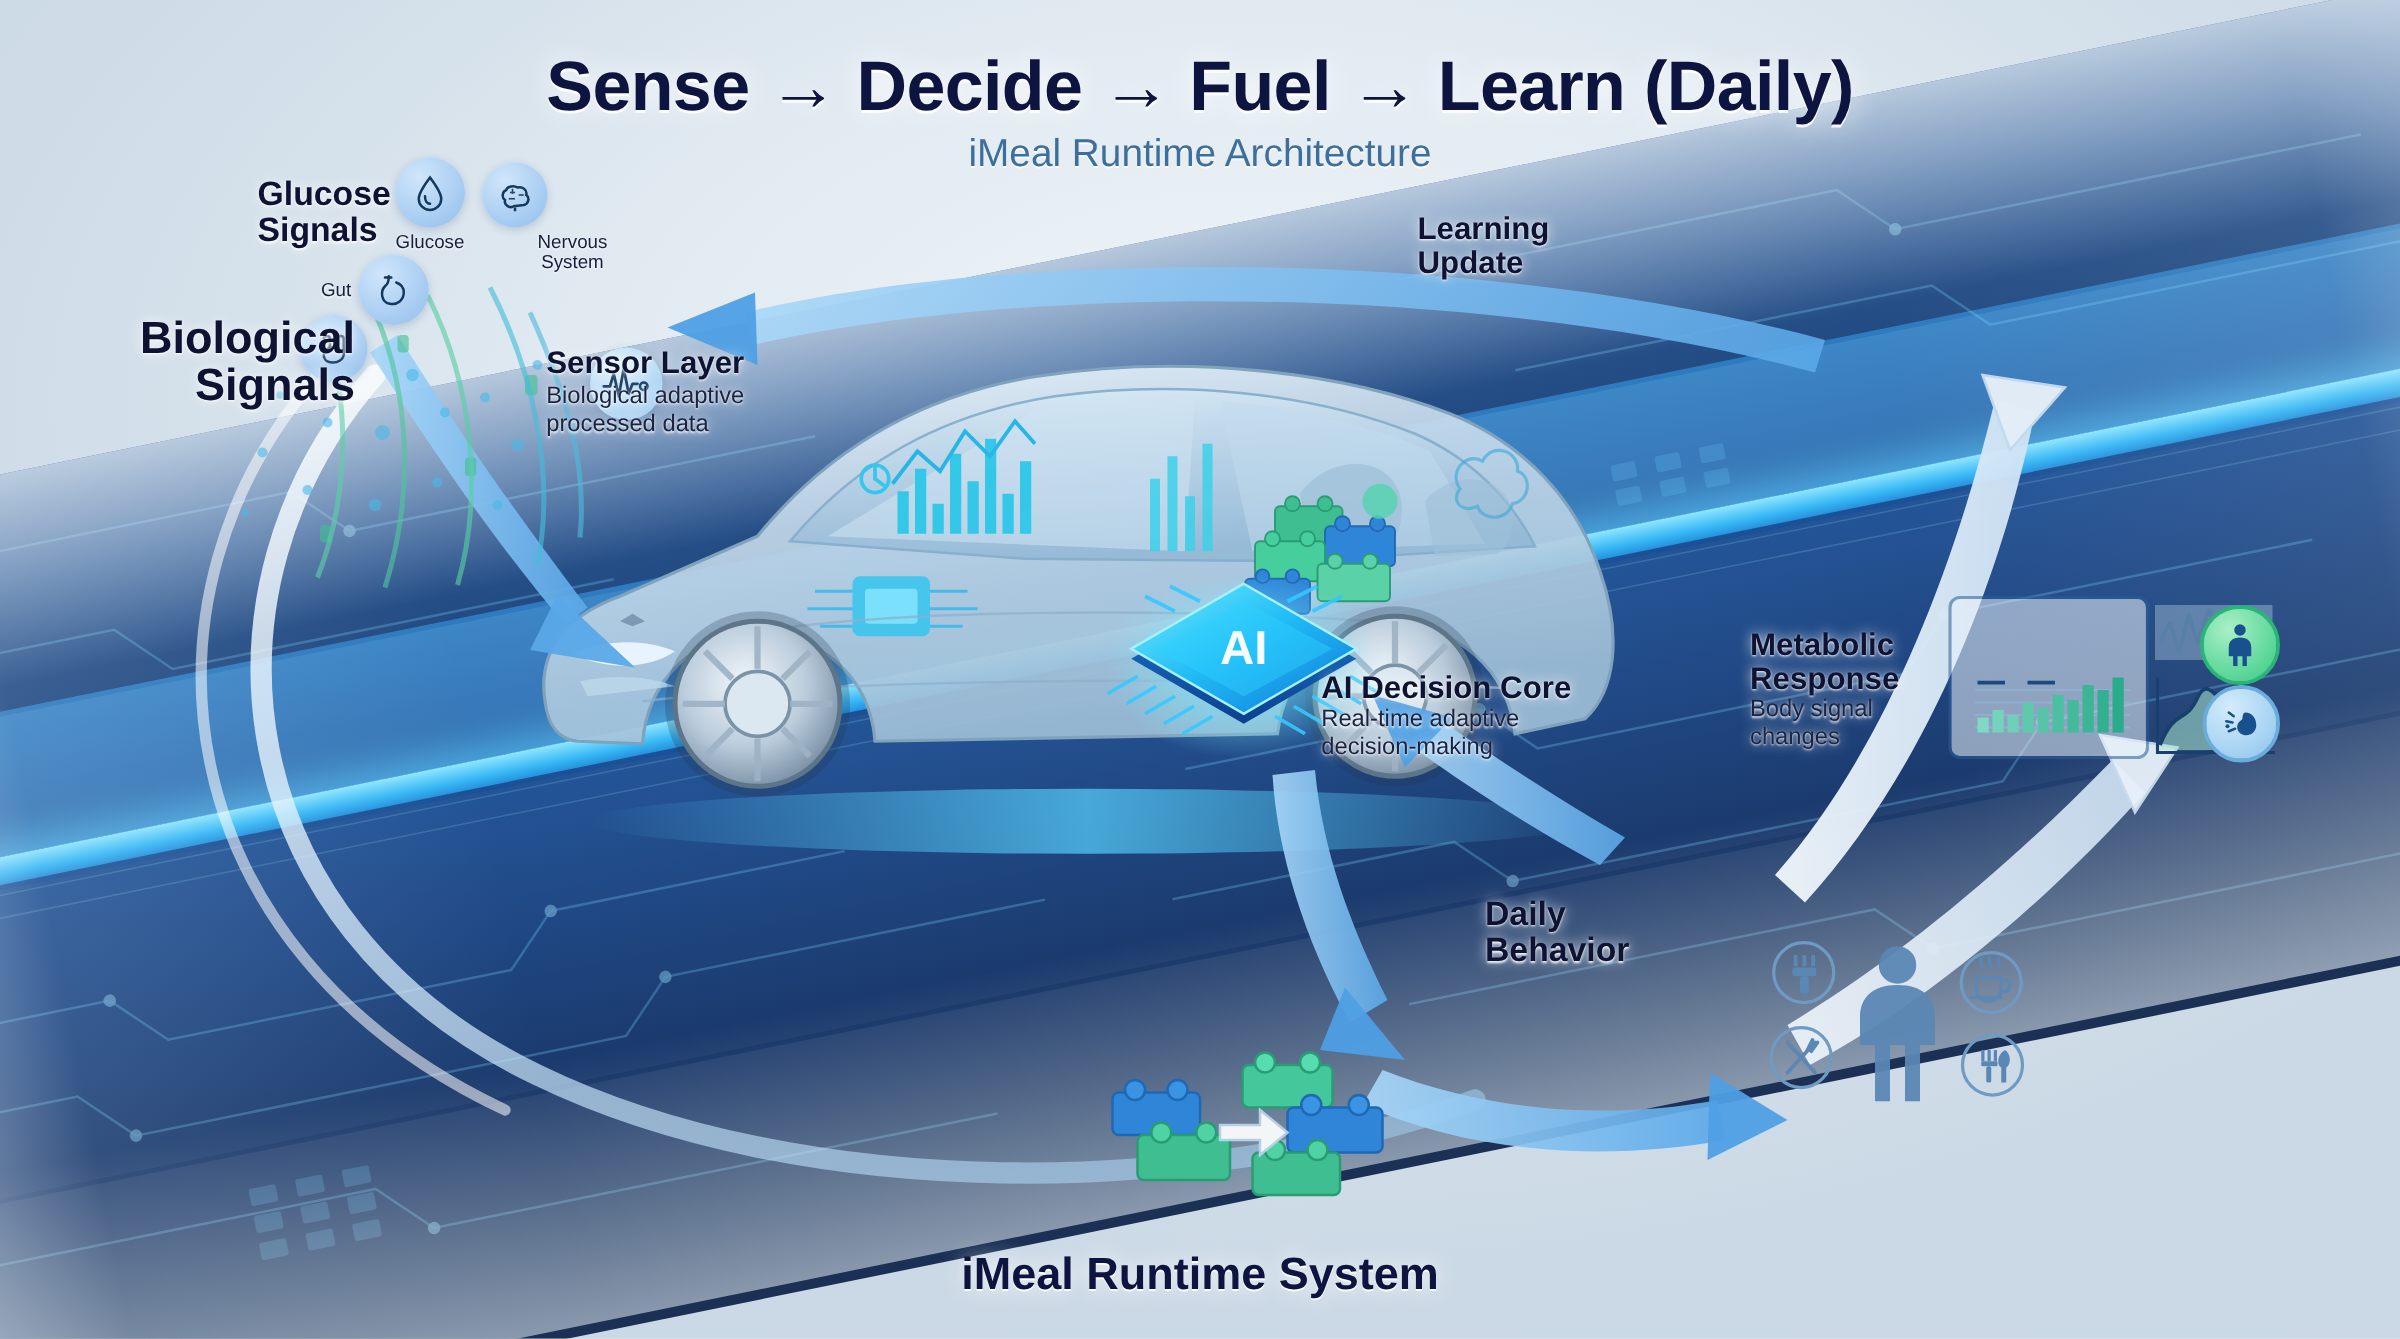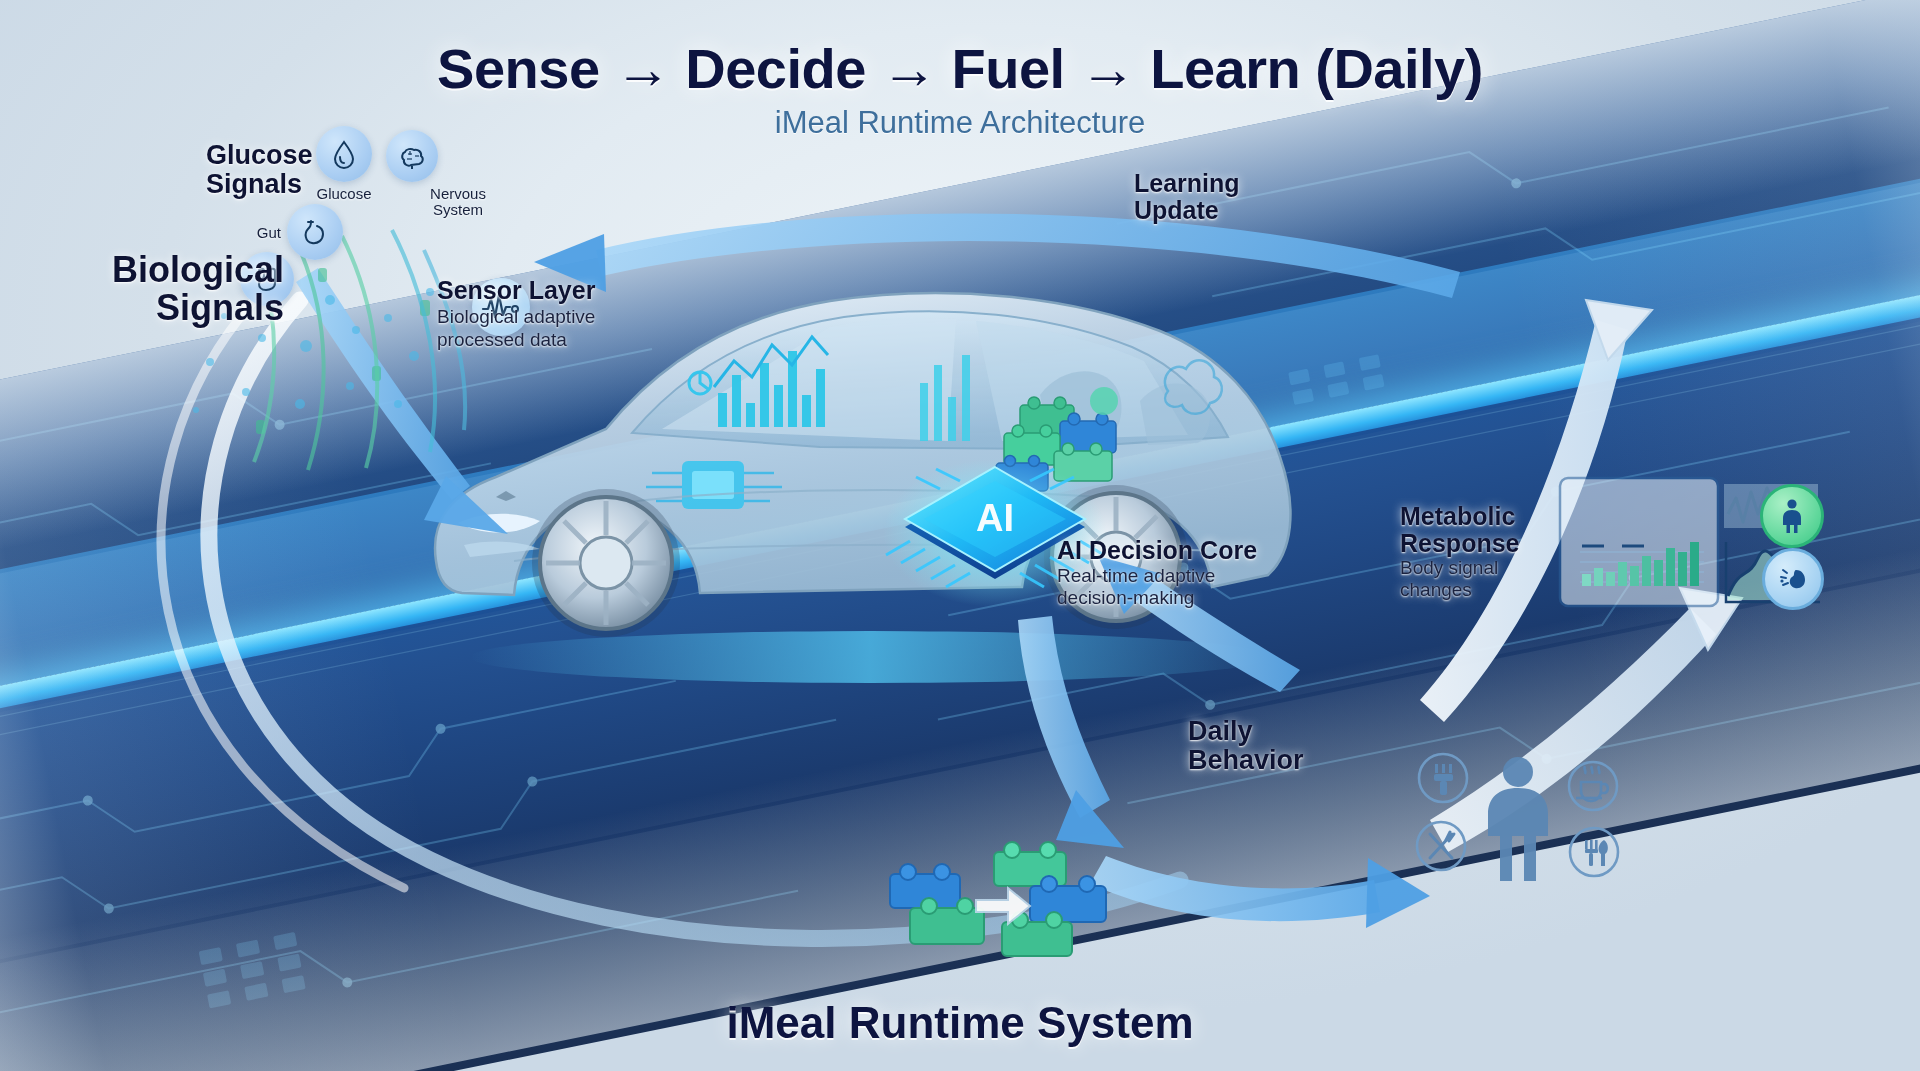--- a/index.html
+++ b/index.html
@@ -41,21 +41,21 @@
 
   
   .tx{position:absolute;color:#10143a;}
   .title{left:0;right:0;top:36px;text-align:center;font-size:56px;font-weight:700;
     color:#0d1440;letter-spacing:-.5px;
     text-shadow:0 2px 0 rgba(255,255,255,.85),0 0 22px rgba(255,255,255,.9);}
   .subtitle{left:0;right:0;top:105px;text-align:center;font-size:31px;font-weight:400;
     color:#3e6f9c;text-shadow:0 1px 0 rgba(255,255,255,.8);}
   .tagline{left:0;right:0;top:146px;text-align:center;font-size:24px;font-weight:400;
     color:#52798f;text-shadow:0 1px 0 rgba(255,255,255,.75);}
-  .footer{left:0;right:0;top:998px;text-align:center;font-size:44px;font-weight:700;
+  .footer{left:0;right:0;top:998px;text-align:center;font-size:36px;font-weight:700;
     color:#0d1440;text-shadow:0 2px 0 rgba(255,255,255,.85),0 0 18px rgba(255,255,255,.85);}
 
   .lbl{position:absolute;font-weight:700;color:#0e1333;line-height:1.06;
     text-shadow:0 1px 2px rgba(255,255,255,.95),0 0 10px rgba(255,255,255,.8);}
   .lbl .sub{display:block;font-weight:400;line-height:1.12;color:#1b2340;}
 
   .l-glucose{left:206px;top:141px;font-size:27px;text-align:left;}
   .l-bio{left:112px;top:251px;font-size:36px;text-align:right;}
   .l-sensor{left:437px;top:277px;font-size:25px;}
   .l-sensor .sub{font-size:19px;margin-top:2px;}

